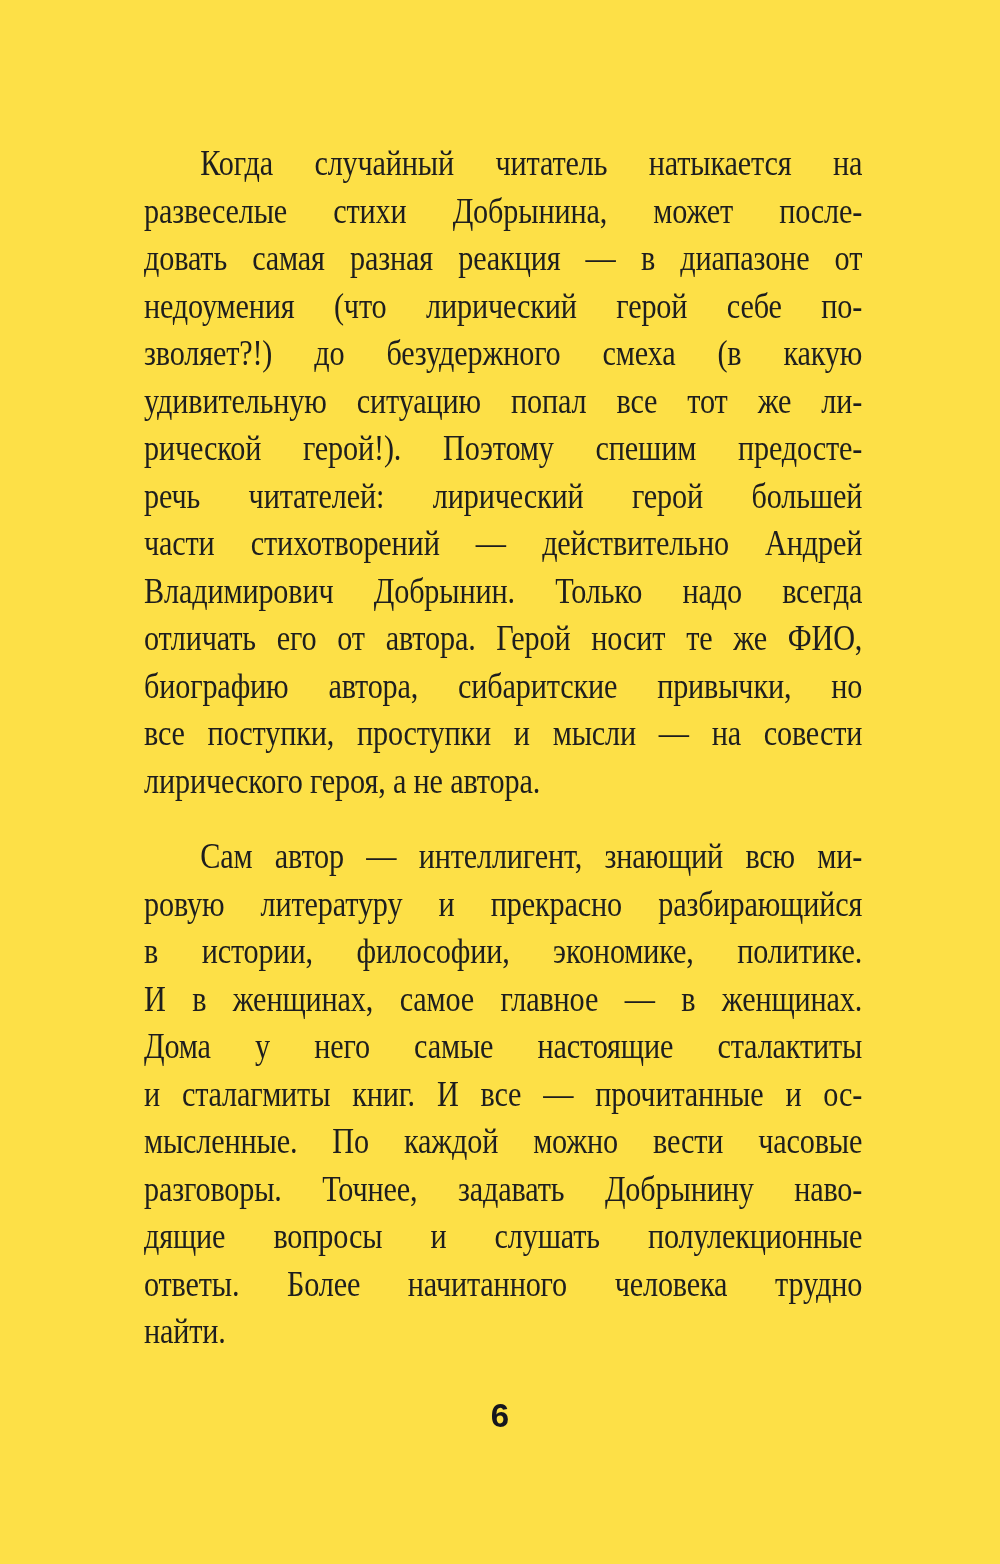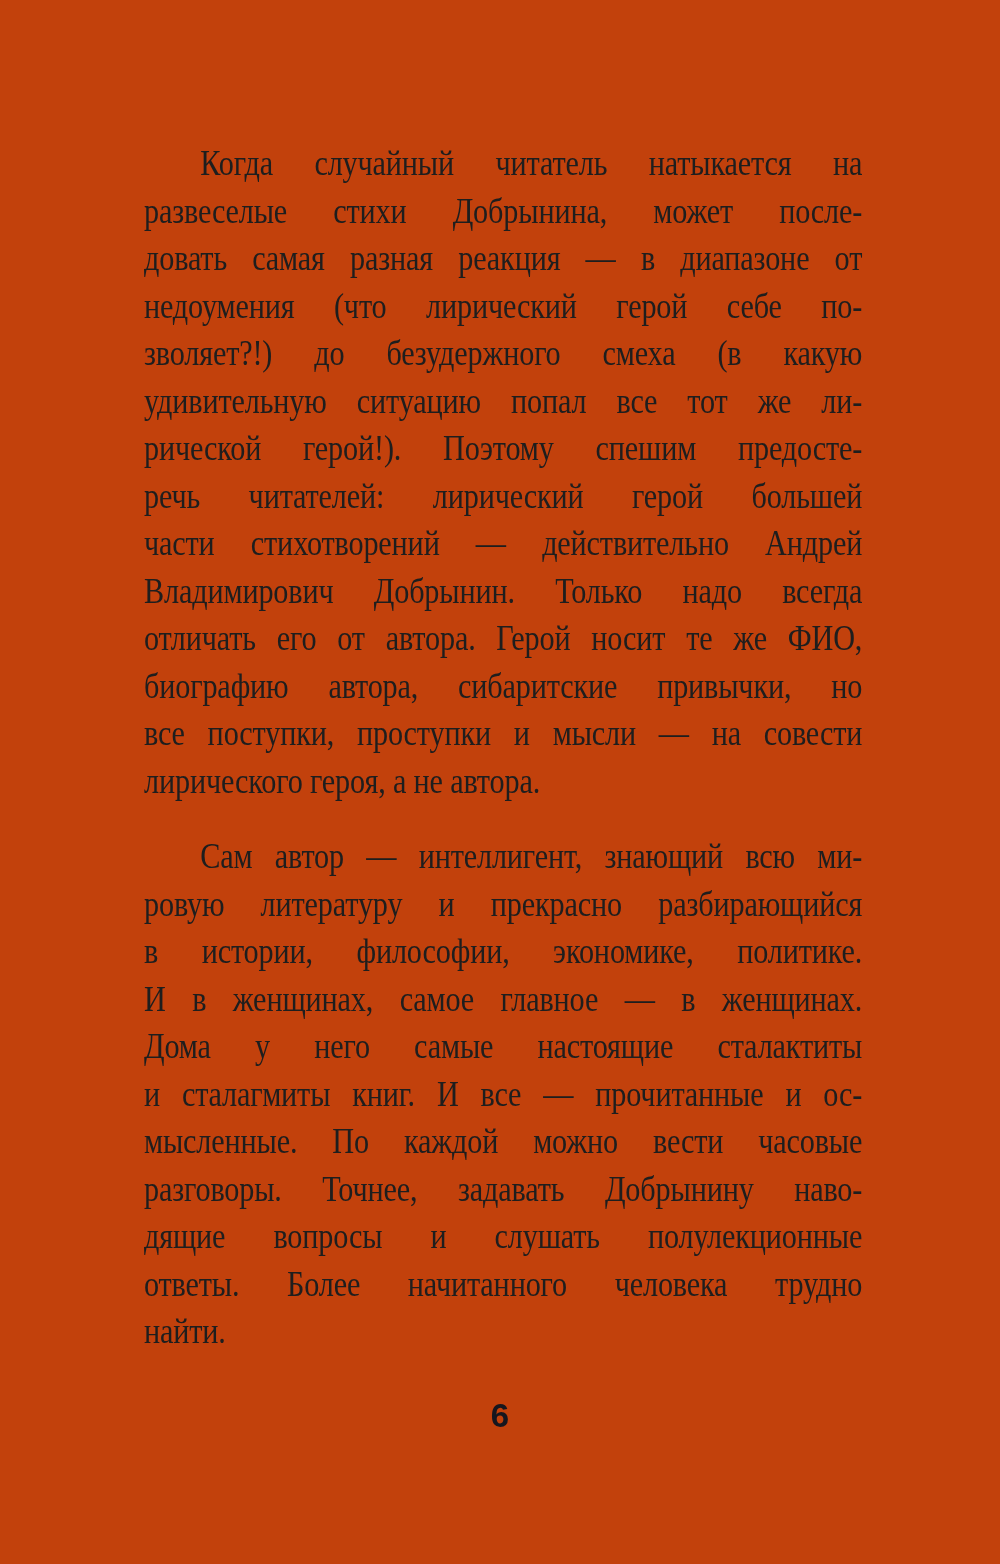--- a/index.html
+++ b/index.html
@@ -10,21 +10,21 @@
     width: 1000px;
     height: 1564px;
     background: #ffffff;
     position: relative;
     overflow: hidden;
     font-family: "Liberation Serif", serif;
   }
   .book-page {
     position: absolute;
     inset: 0;
-    background: #c2410c;
+    background: #fde047;
   }
   
   .text-block {
     position: absolute;
     left: 144px;
     top: 140px;
     width: 855px;               
     transform: scaleX(0.84);
     transform-origin: left top;
     font-size: 36px;

